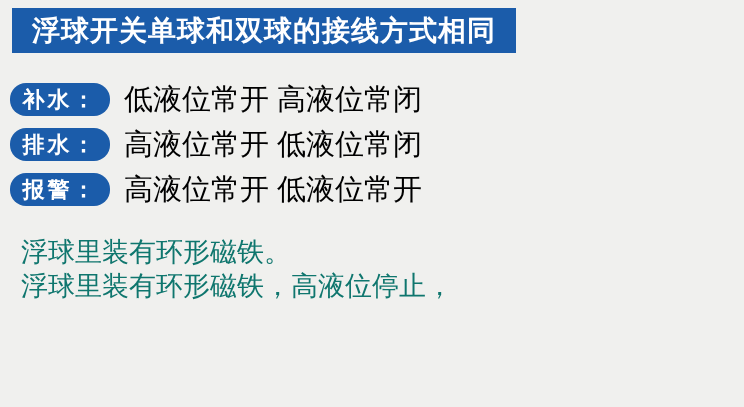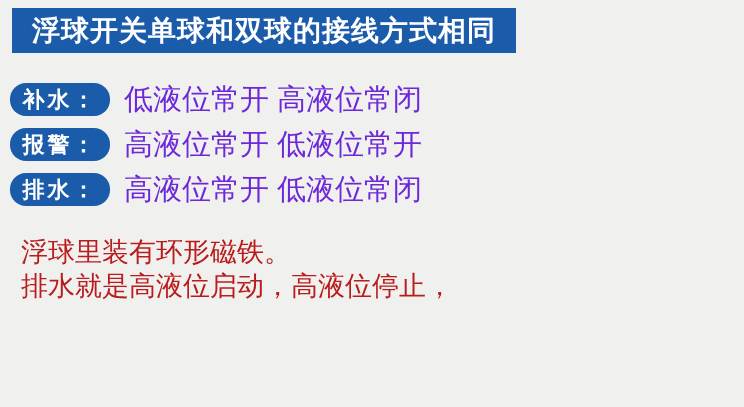--- a/index.html
+++ b/index.html
@@ -47,54 +47,54 @@
     font-weight: bold;
     display: flex;
     align-items: center;
     justify-content: center;
     letter-spacing: 3px;
     flex: 0 0 auto;
   }
   .row-text {
     margin-left: 14px;
     font-size: 29px;
-    color: #6d28d9;
+    color: #000000;
     white-space: pre;
   }
   .paragraph {
     position: absolute;
     left: 21px; top: 235px;
     font-size: 27px;
     line-height: 34px;
-    color: #b91c1c;
+    color: #0f766e;
   }
   .para-line { white-space: pre; }
 </style>
 </head>
 <body>
 
 <div class="page">
 
   <div class="title-banner">
     <span>浮球开关单球和双球的接线方式相同</span>
   </div>
 
   <div class="rows">
     <div class="row">
       <span class="badge">补水：</span>
       <span class="row-text">低液位常开 高液位常闭</span>
     </div>
     <div class="row">
+      <span class="badge">排水：</span>
+      <span class="row-text">高液位常开 低液位常闭</span>
+    </div>
+    <div class="row">
       <span class="badge">报警：</span>
       <span class="row-text">高液位常开 低液位常开</span>
-    </div>
-    <div class="row">
-      <span class="badge">排水：</span>
-      <span class="row-text">高液位常开 低液位常闭</span>
     </div>
   </div>
 
   <div class="paragraph">
     <div class="para-line">浮球里装有环形磁铁。</div>
-    <div class="para-line">排水就是高液位启动，高液位停止，</div>
+    <div class="para-line">浮球里装有环形磁铁，高液位停止，</div>
   </div>
 
 </div>
 
 </body></html>

